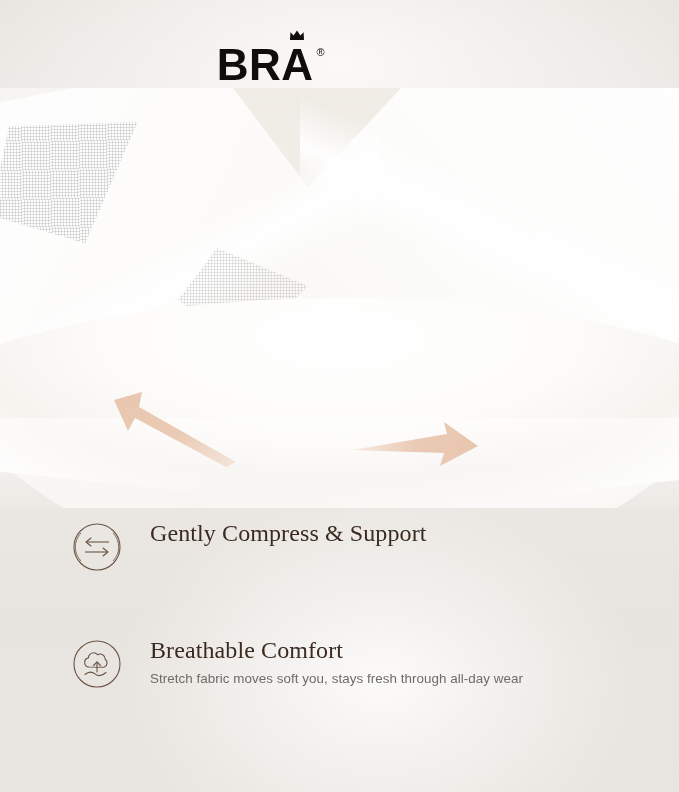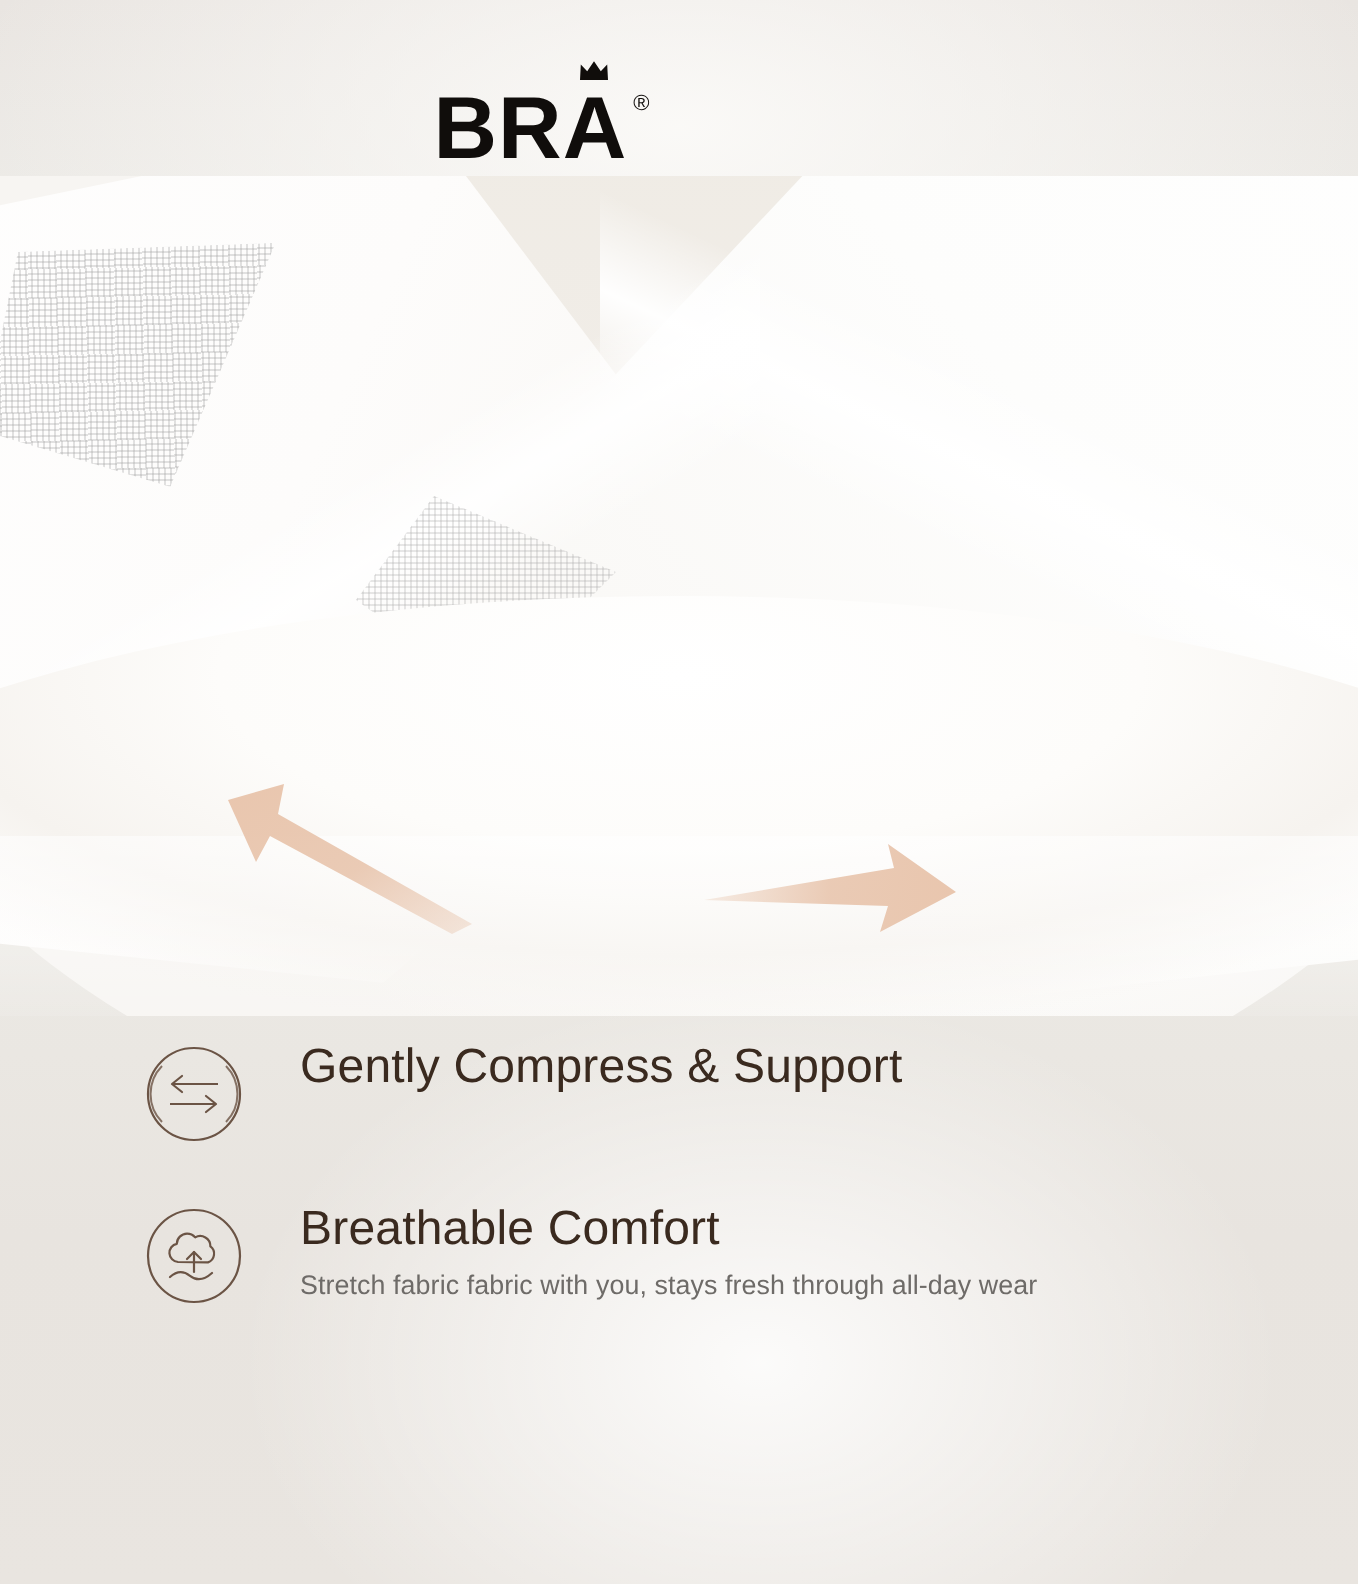--- a/index.html
+++ b/index.html
@@ -170,34 +170,34 @@
     position:absolute;left:0;top:520px;width:679px;
   }
   .feature{
     position:relative;
     display:flex;
     align-items:flex-start;
     padding-left:72px;
     margin-bottom:0;
   }
   #feature-0{ margin-top:0; }
-  #feature-1{ margin-top:48px; }
+  #feature-1{ margin-top:84px; }
 
   .feature-icon{
     position:absolute;
     left:72px; top:2px;
     width:50px;height:50px;
     flex:0 0 50px;
   }
   .feature-text{
     margin-left:78px;
     padding-top:0;
   }
   .feature-title{
-    font-family:Liberation Sans, sans-serif;
+    font-family:Liberation Serif, serif;
     font-size:24px;
     font-weight:400;
     color:#3a2a1f;
     line-height:1.15;
     margin:0 0 5px 0;
     letter-spacing:.1px;
   }
   .feature-desc{
     font-family:"Liberation Sans",sans-serif;
     font-size:13.4px;
@@ -287,18 +287,18 @@
     <div class="feature" id="feature-1">
       <svg class="feature-icon" viewBox="0 0 50 50">
         <circle cx="25" cy="25" r="23" fill="none" stroke="#6b5445" stroke-width="1.1"></circle>
         <path d="M17 28 a4.6 4.6 0 0 1 -0.6 -9.1 a5.2 5.2 0 0 1 5.1 -5.1 a5.4 5.4 0 0 1 4.1 1.9 a5.1 5.1 0 0 1 7.6 4.5 a4.6 4.6 0 0 1 -1.2 8 Z" fill="none" stroke="#6b5445" stroke-width="1.1" stroke-linejoin="round"></path>
         <line x1="25" y1="33" x2="25" y2="23" stroke="#6b5445" stroke-width="1.1" stroke-linecap="round"></line>
         <polyline points="21.5,26.5 25,23 28.5,26.5" fill="none" stroke="#6b5445" stroke-width="1.1" stroke-linecap="round" stroke-linejoin="round"></polyline>
         <path d="M13 35.5 q5 -4.5 10 -0.6 q5 4 11 -1.4" fill="none" stroke="#6b5445" stroke-width="1.1" stroke-linecap="round"></path>
       </svg>
       <div class="feature-text">
         <h3 class="feature-title">Breathable Comfort</h3>
-        <p class="feature-desc">Stretch fabric fabric with you, stays fresh through all-day wear</p>
+        <p class="feature-desc">Stretch fabric moves soft you, stays fresh through all-day wear</p>
       </div>
     </div>
 
   </div>
 </div>
 
 </body></html>

